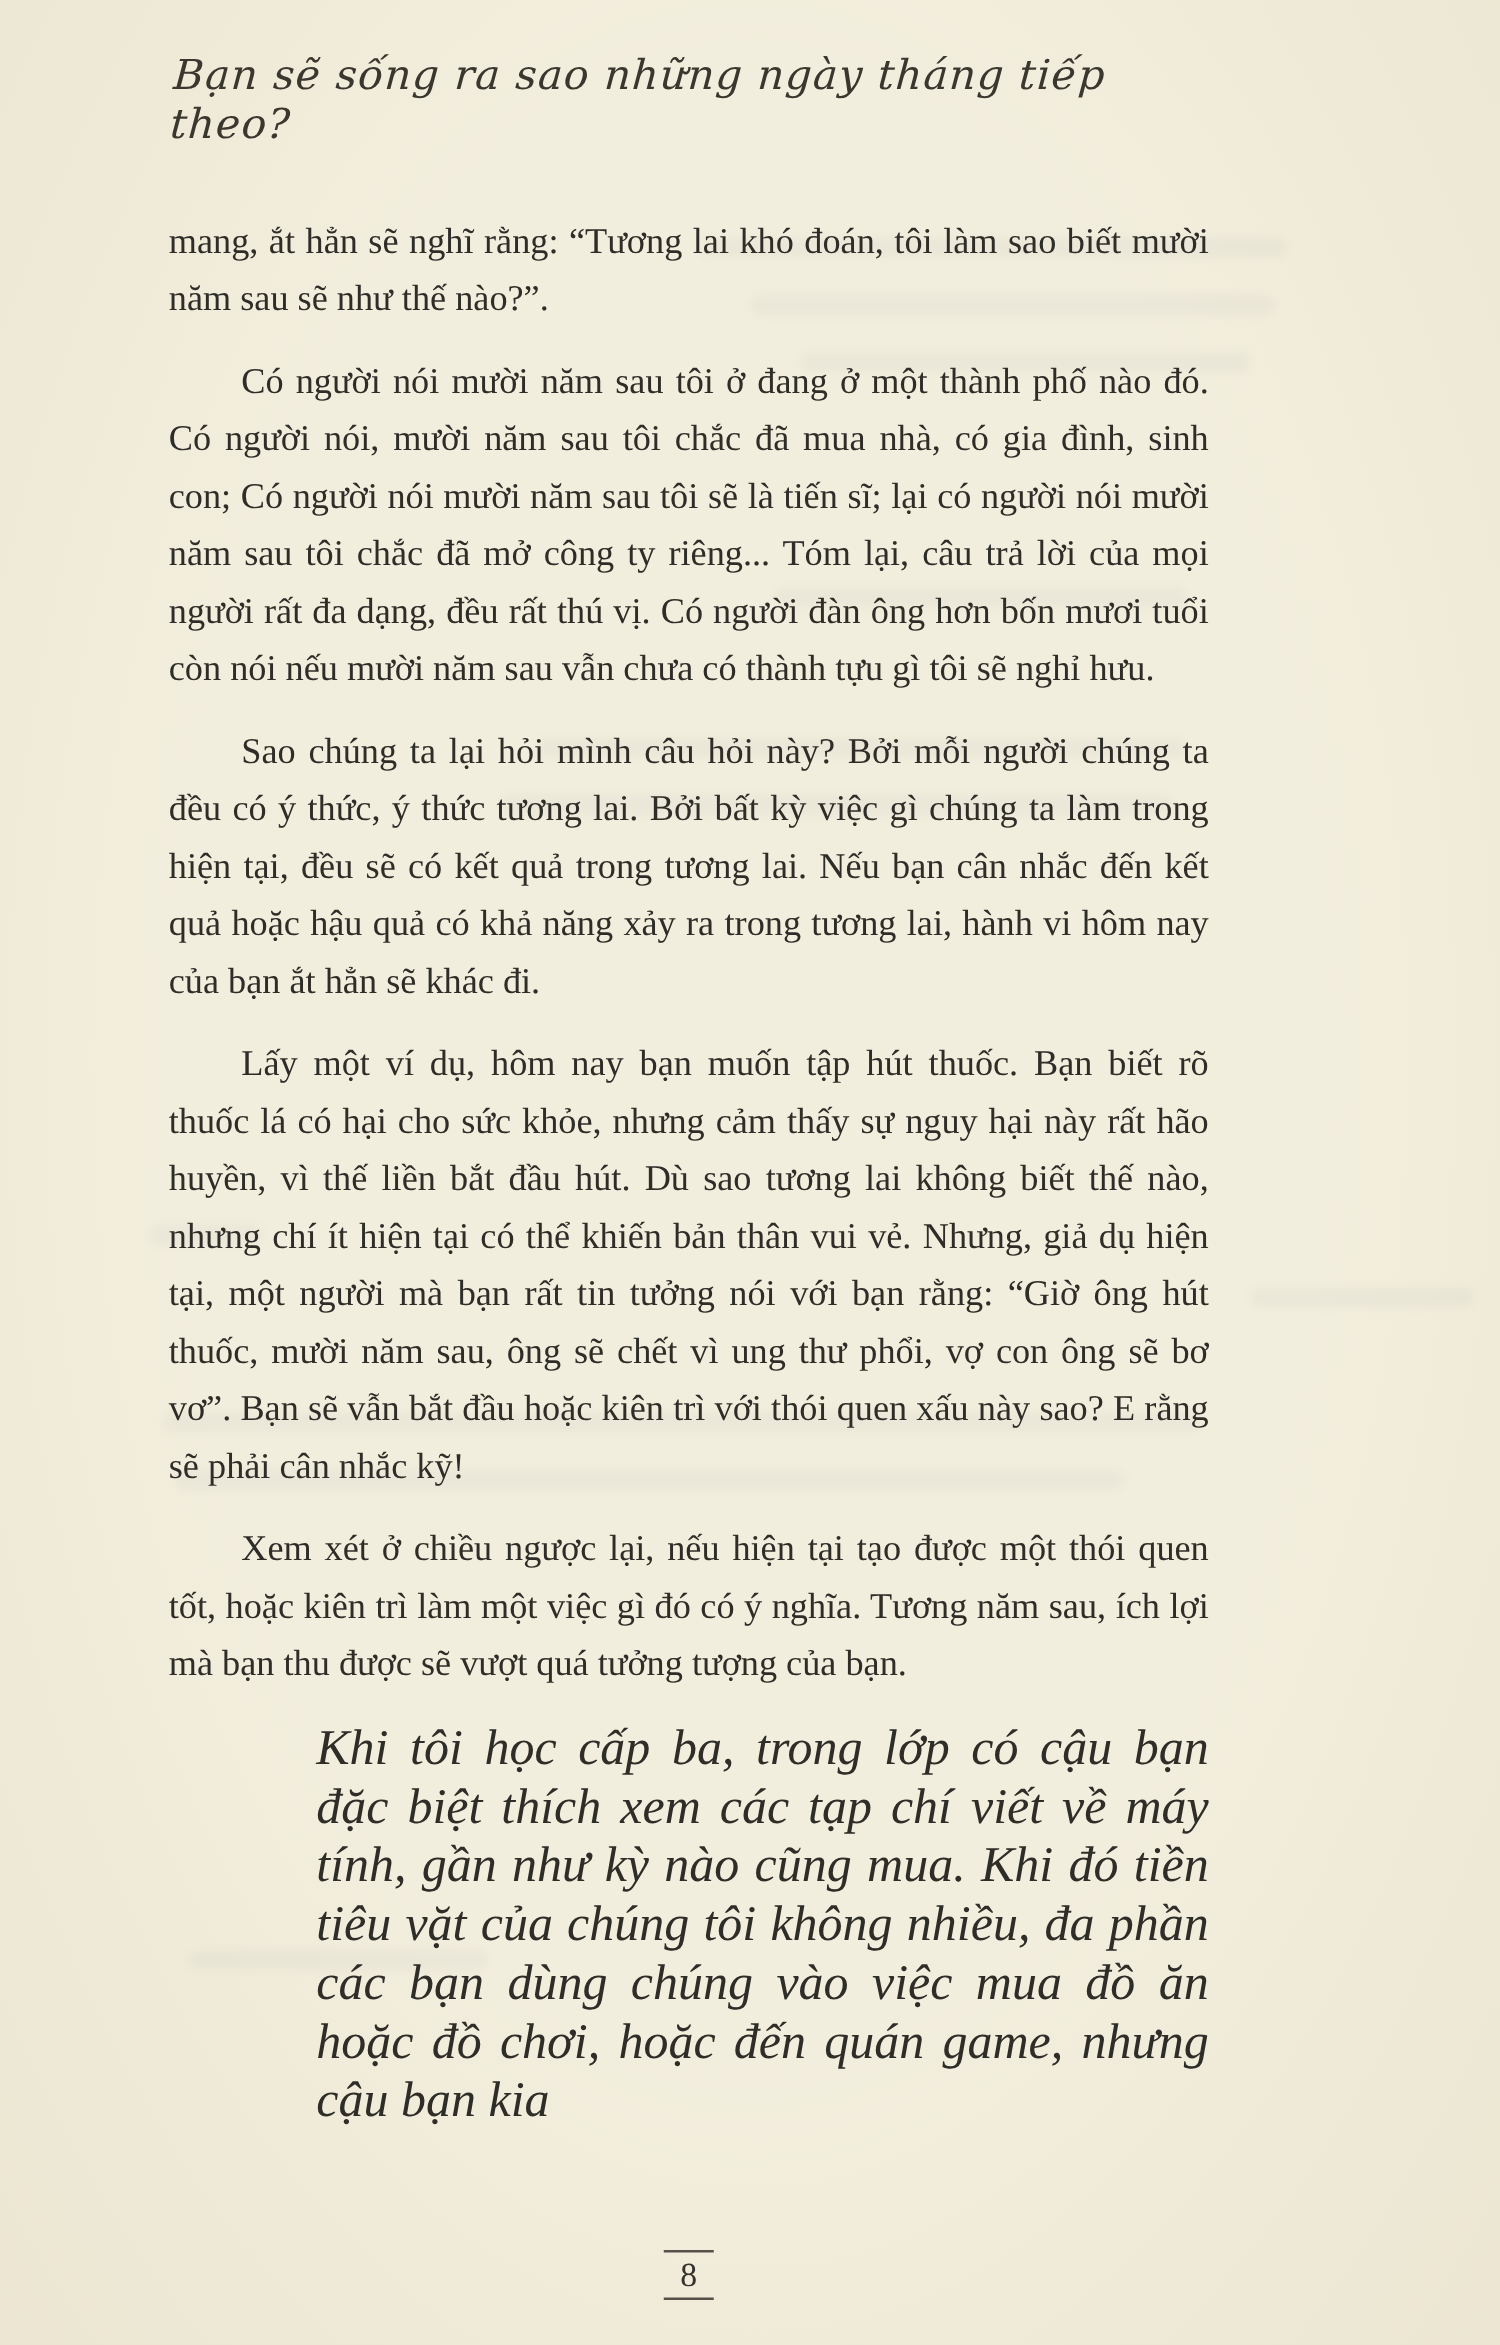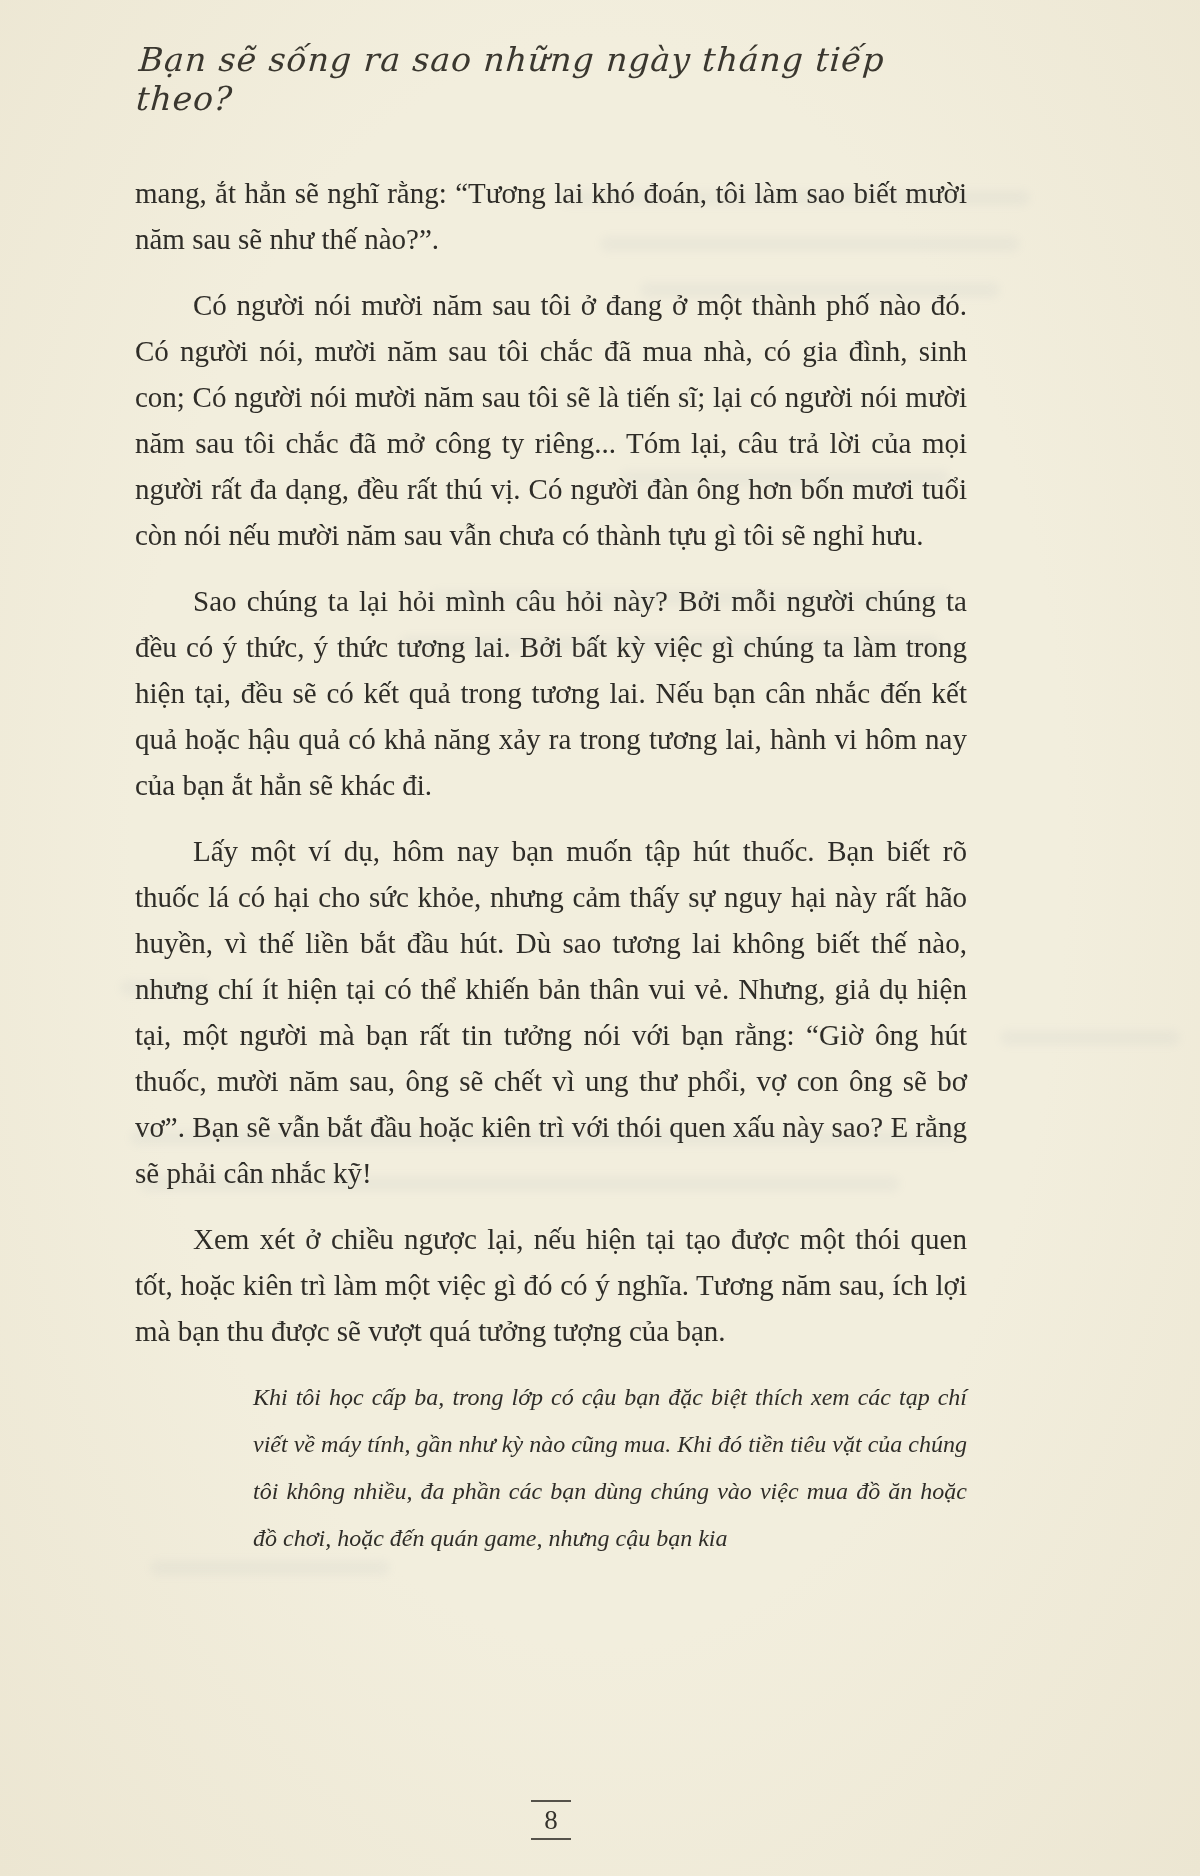--- a/index.html
+++ b/index.html
@@ -42,21 +42,21 @@
     text-indent: 58px;
     margin: 0 0 20px 0;
   }
   .para.continue {
     text-indent: 0;
   }
   .para.quote {
     font-style: italic;
     margin-left: 118px;
     text-indent: 0;
-    font-size: 24px;
+    font-size: 40px;
     line-height: 47px;
     margin-top: 6px;
   }
 
   .footer {
     position: absolute;
     left: 135px;
     top: 1800px;
     width: 832px;
     display: flex;

